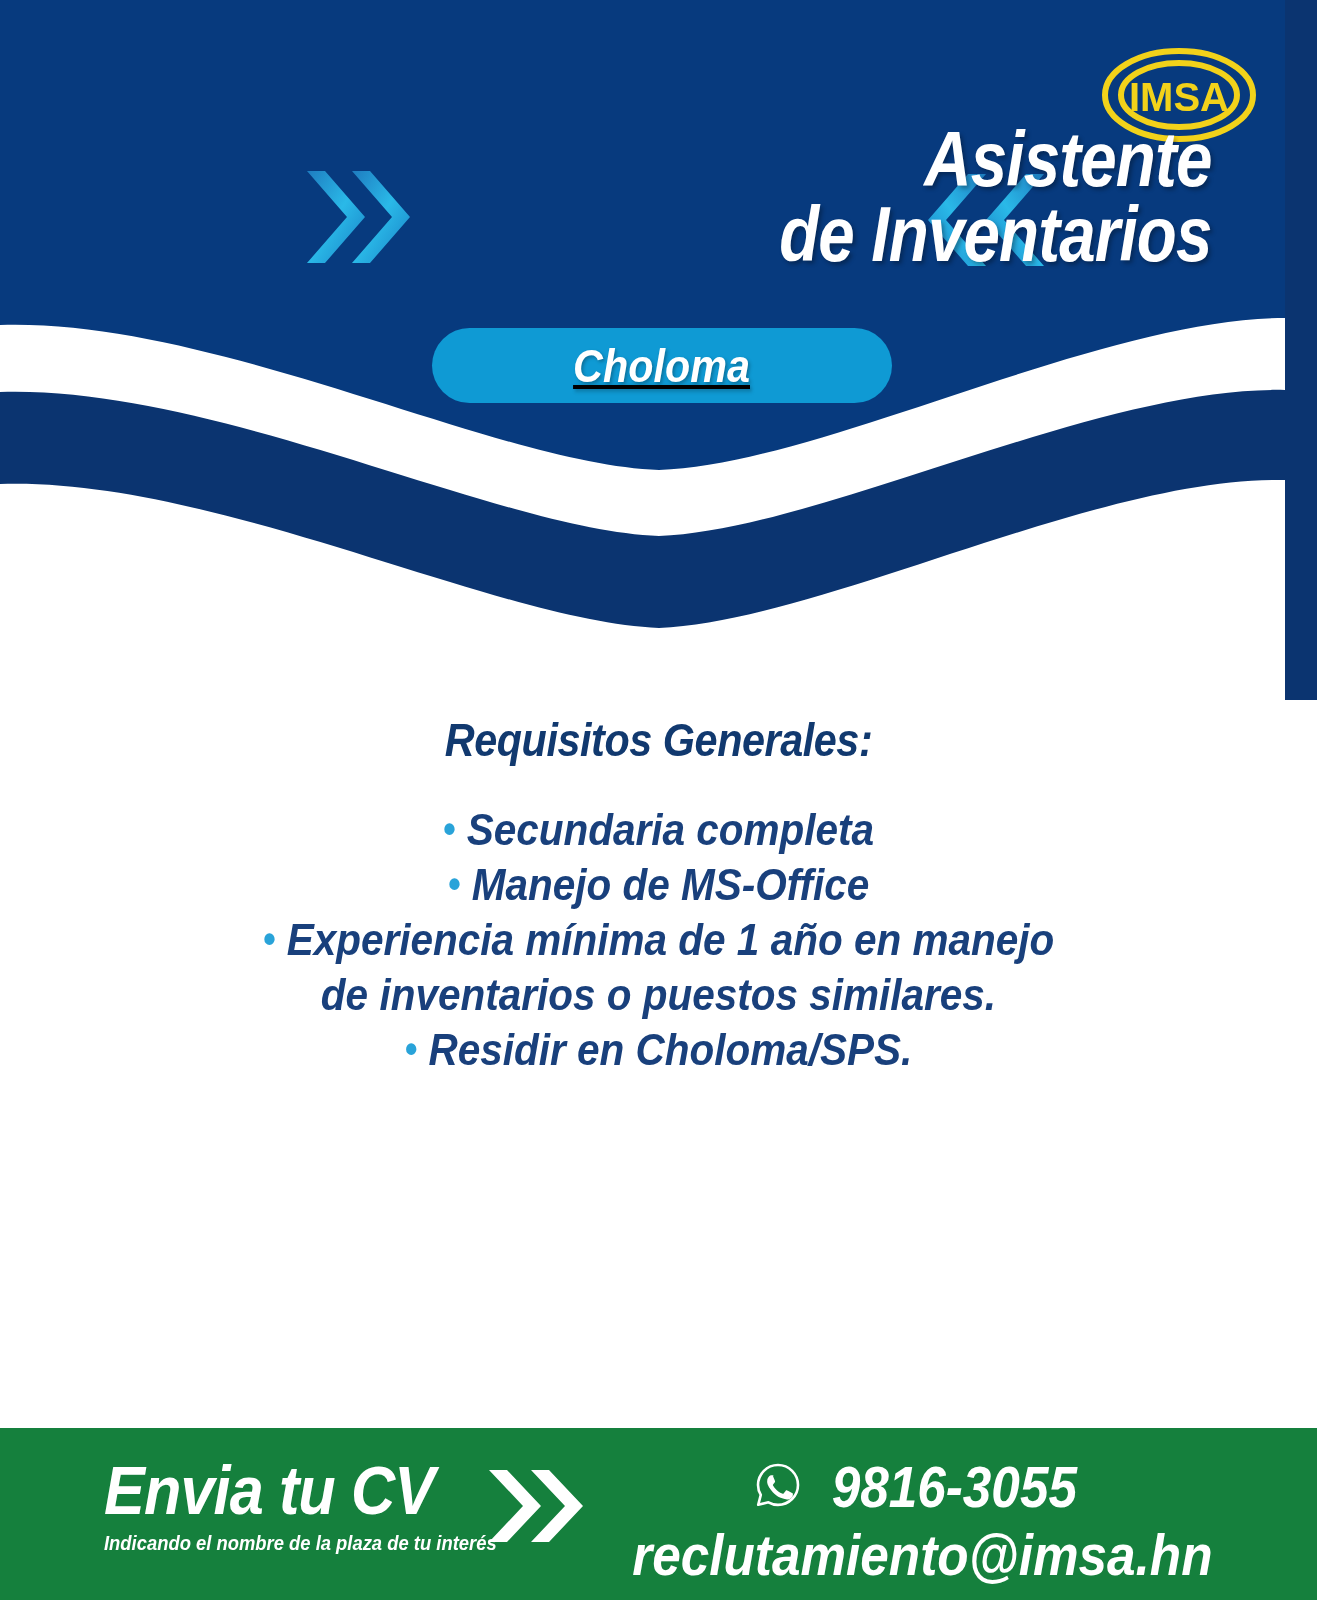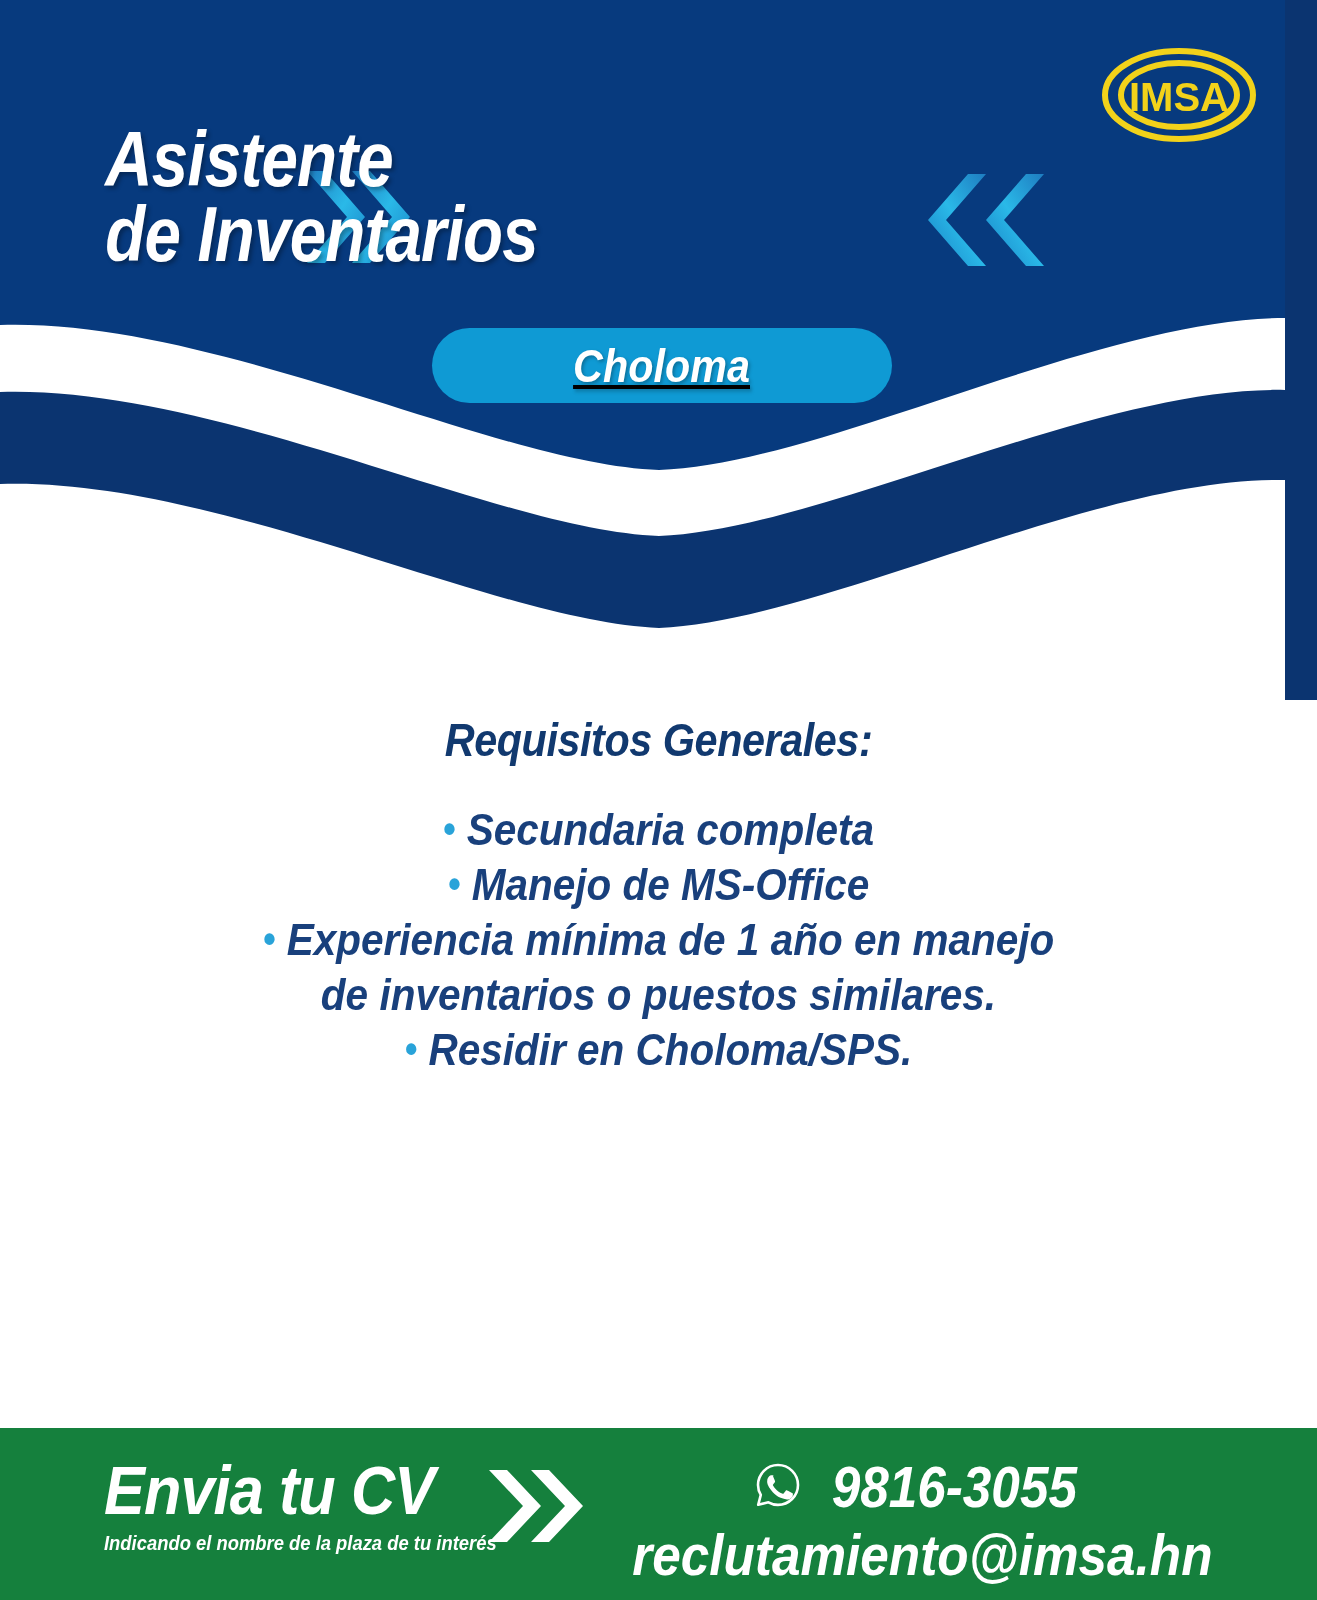--- a/index.html
+++ b/index.html
@@ -24,21 +24,21 @@
   }
 
   
   .chev-group { position:absolute; z-index:5; }
   #chevrons-left  { left:305px; top:163px; }
   #chevrons-right { left:928px; top:166px; }
 
   
   #title-block {
     position:absolute; z-index:6; left:0; top:122px; width:1317px;
-    text-align:left;
+    text-align:right;
   }
   .title-line {
     font-family:"Liberation Sans", sans-serif;
     font-weight:bold; font-style:italic;
     color:#ffffff;
     font-size:78px; line-height:0.96;
     letter-spacing:-1px;
     transform:scaleX(0.84); transform-origin:center;
     text-shadow:3px 3px 5px rgba(0,0,0,0.30);
     white-space:nowrap;

